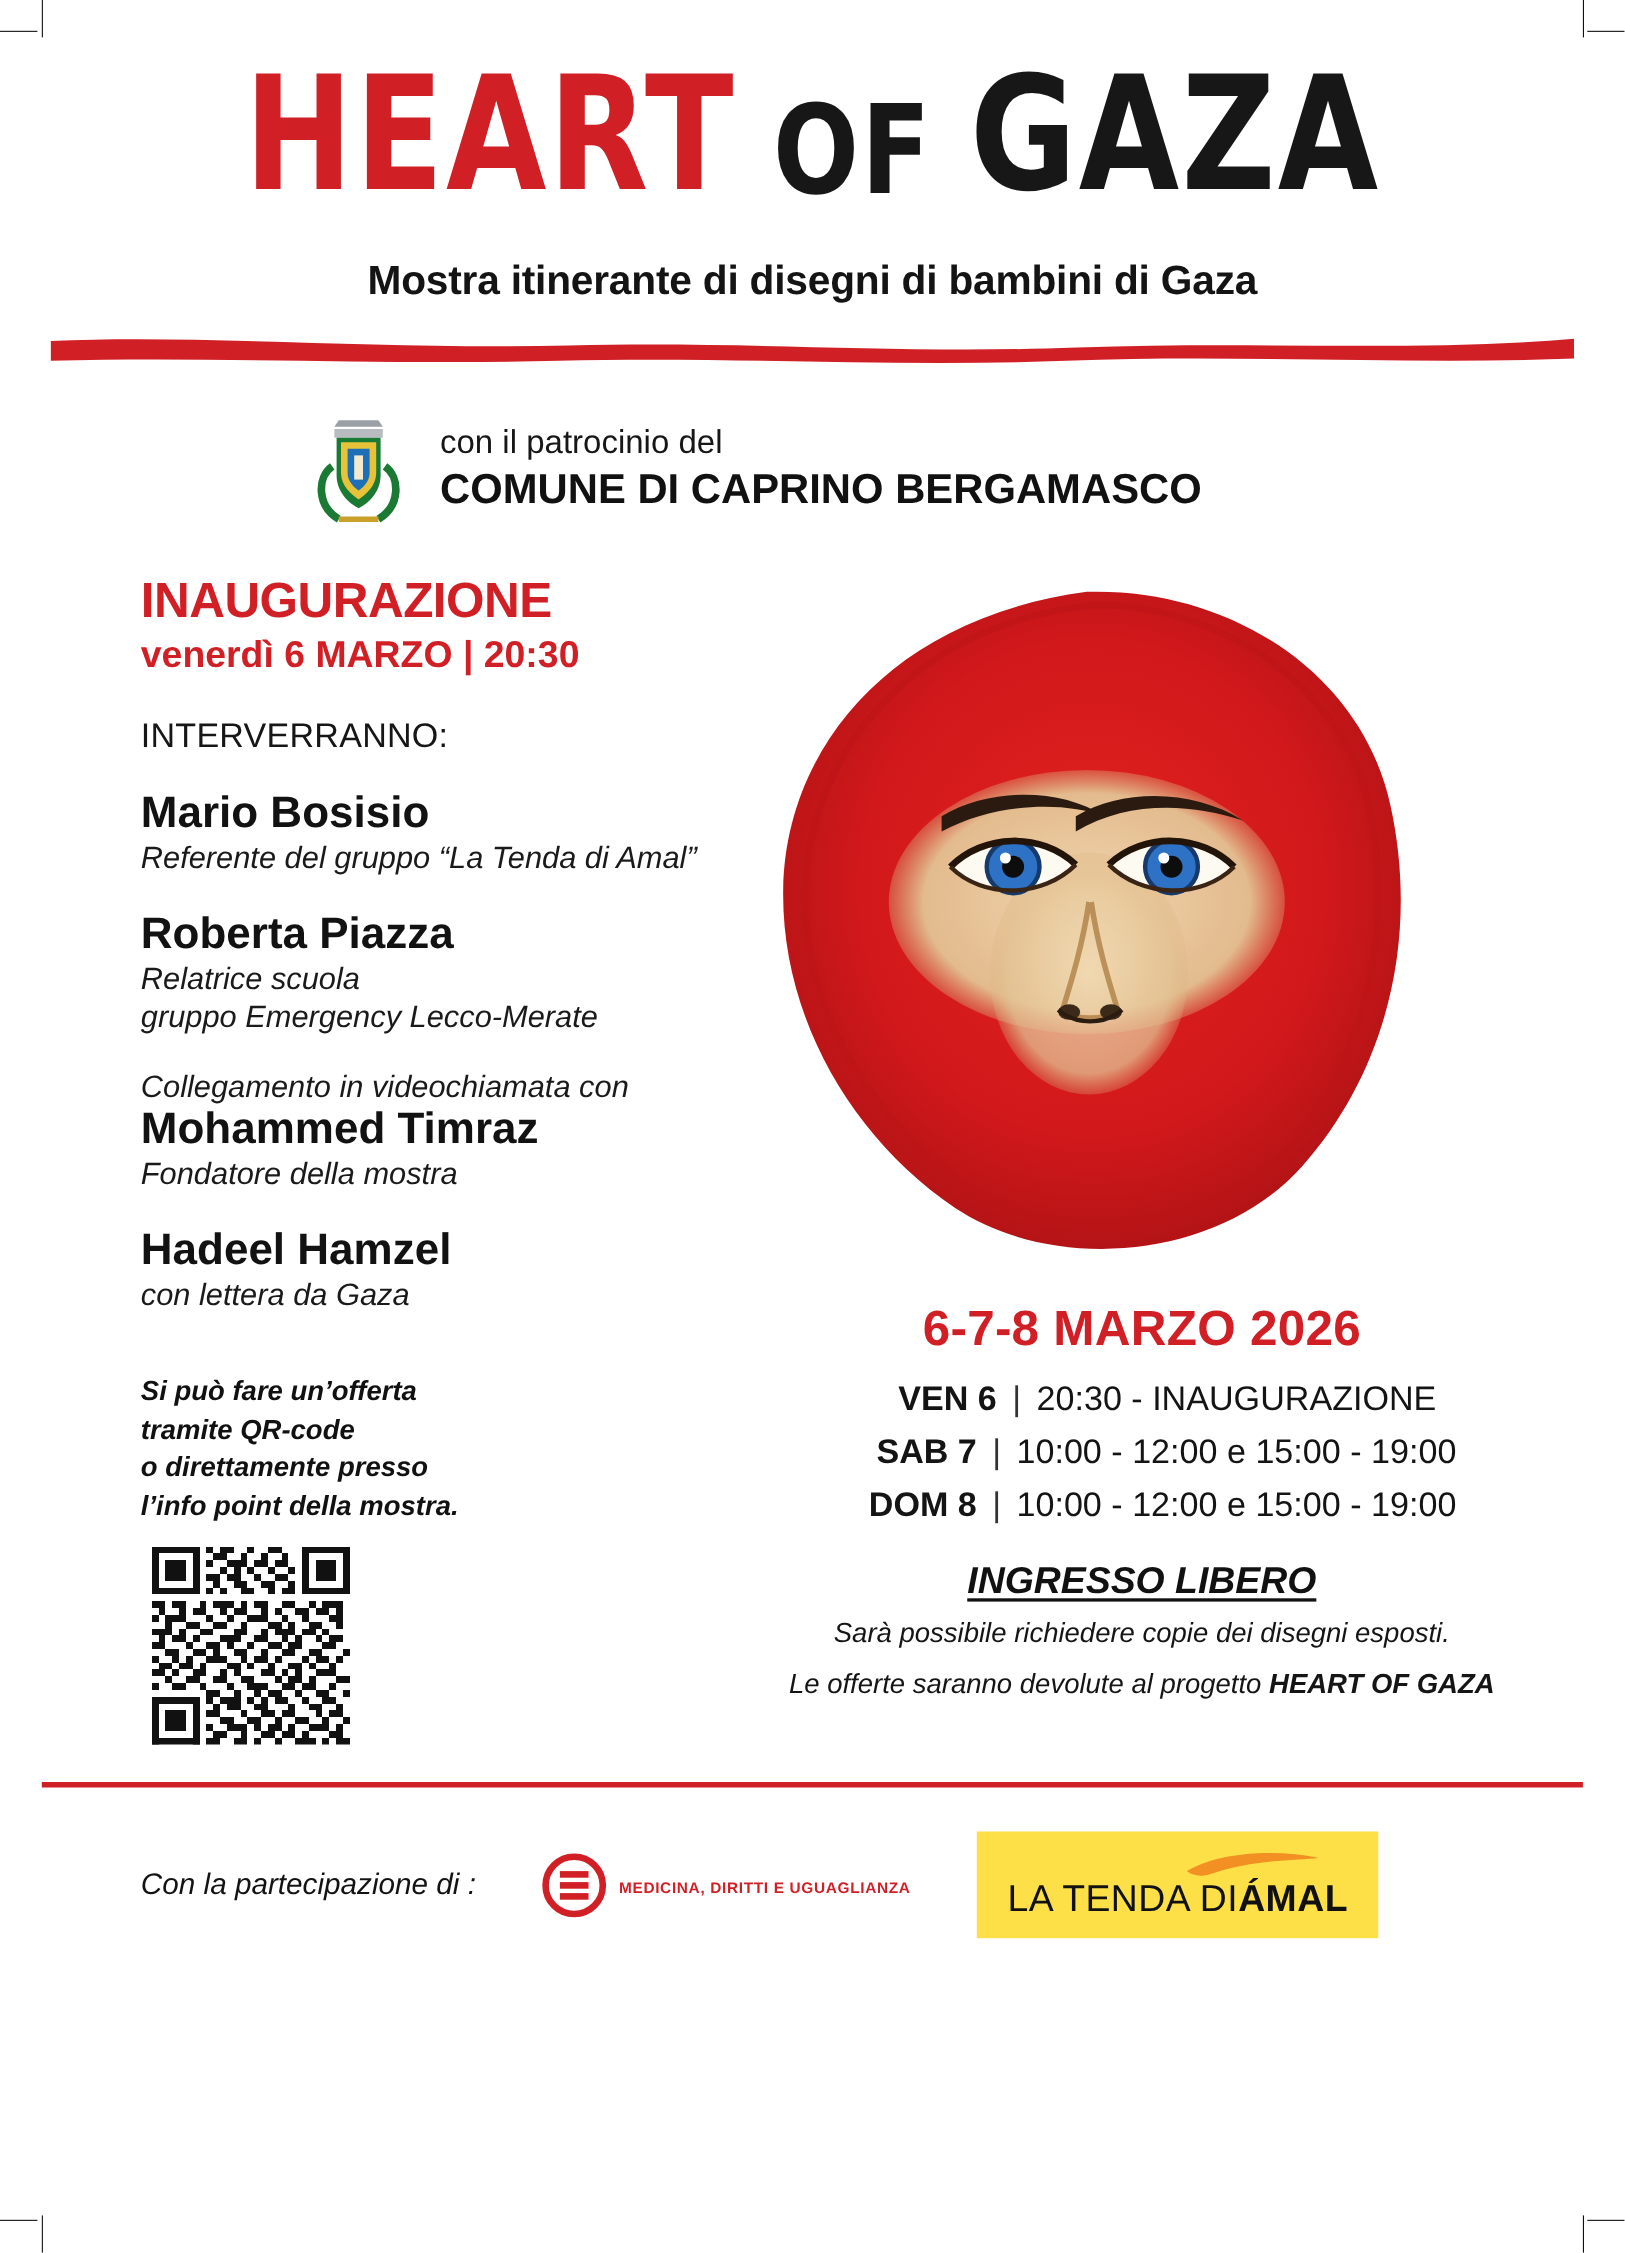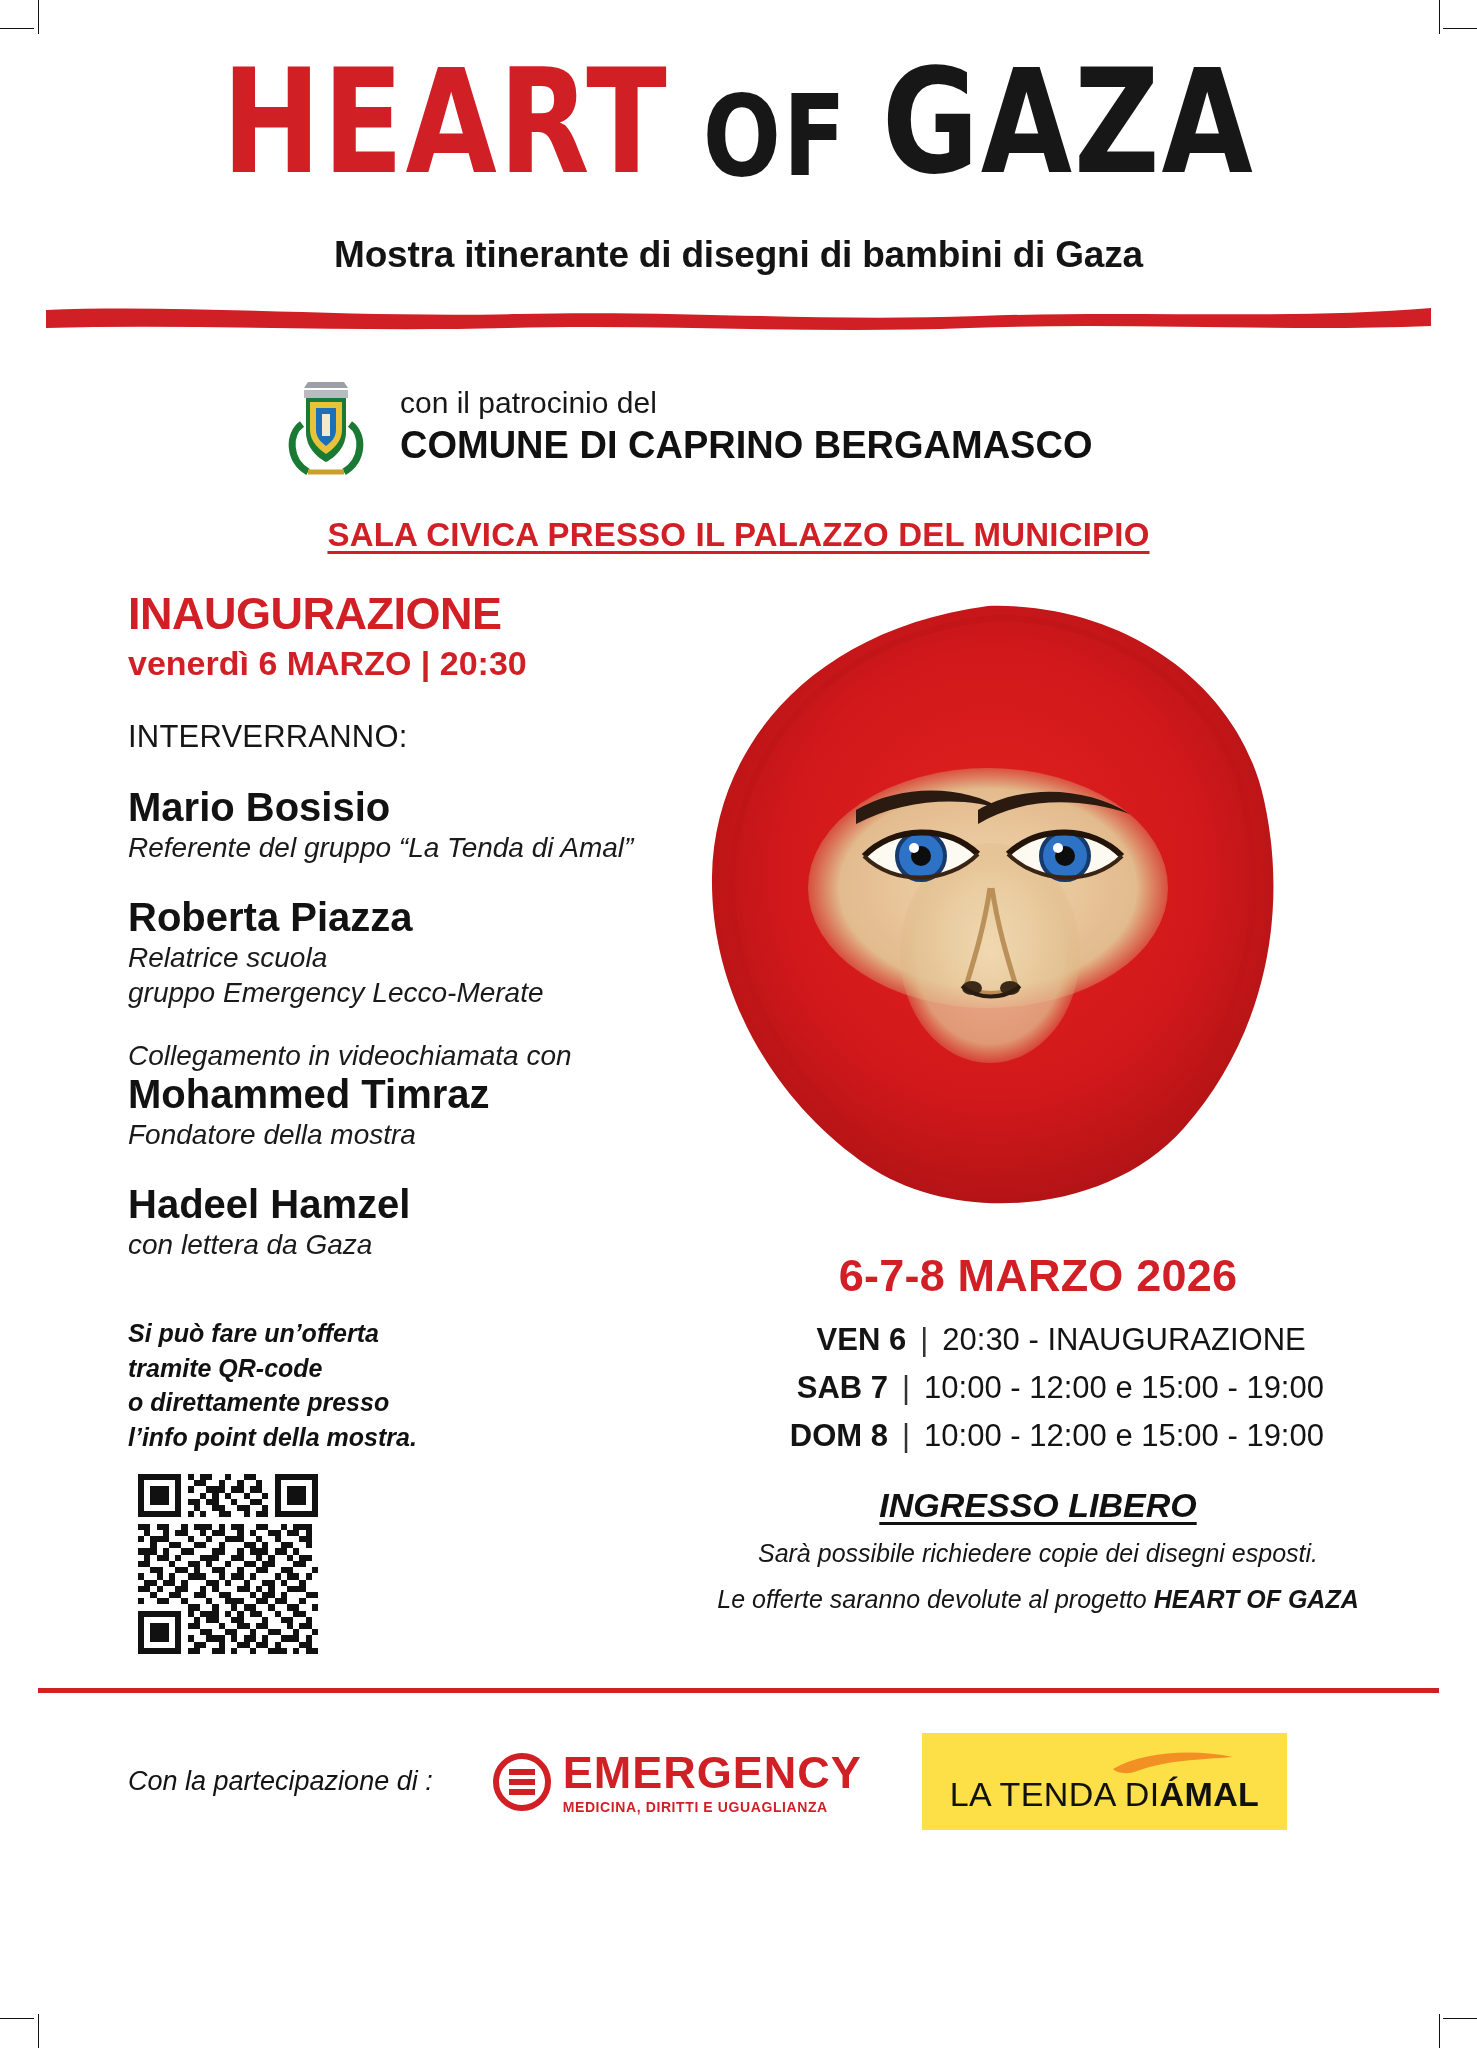--- a/index.html
+++ b/index.html
@@ -265,21 +265,20 @@
         <path d="M72 56 C86 66 86 92 66 104" stroke="#1a7a34" stroke-width="7" fill="none"></path>
         <path d="M30 104 h36" stroke="#c8a02a" stroke-width="5" fill="none"></path>
       </svg>
     </div>
     <div class="patronage-text">
       <div class="p-small">con il patrocinio del</div>
       <div class="p-big">COMUNE DI CAPRINO BERGAMASCO</div>
     </div>
   </div>
 
-  <div class="venue">SALA CIVICA PRESSO IL PALAZZO DEL MUNICIPIO</div>
 
   <div class="body-cols">
 
     <div class="col-left">
       <div class="inaug">INAUGURAZIONE</div>
       <div class="inaug-when">venerdì 6 MARZO | 20:30</div>
       <div class="interv">INTERVERRANNO:</div>
 
       <div class="speaker">
         <div class="sp-name">Mario Bosisio</div>
@@ -608,21 +607,20 @@
   <div class="partners">
     <div class="partners-label">Con la partecipazione di :</div>
 
     <div class="emergency">
       <div class="em-mark">
         <div class="em-bar"></div>
         <div class="em-bar"></div>
         <div class="em-bar"></div>
       </div>
       <div class="em-text">
-        <div class="em-name">EMERGENCY</div>
         <div class="em-tag">MEDICINA, DIRITTI E UGUAGLIANZA</div>
       </div>
     </div>
 
     <div class="tenda">
       <svg class="tenda-swoosh" viewBox="0 0 150 26">
         <path d="M4,20 C34,2 86,0 124,8 C104,10 60,10 28,22 C18,26 8,24 4,20 Z" fill="#f29023"></path>
       </svg>
       <div class="tenda-text">
         <span>LA TENDA DI</span><b>ÁMAL</b>

